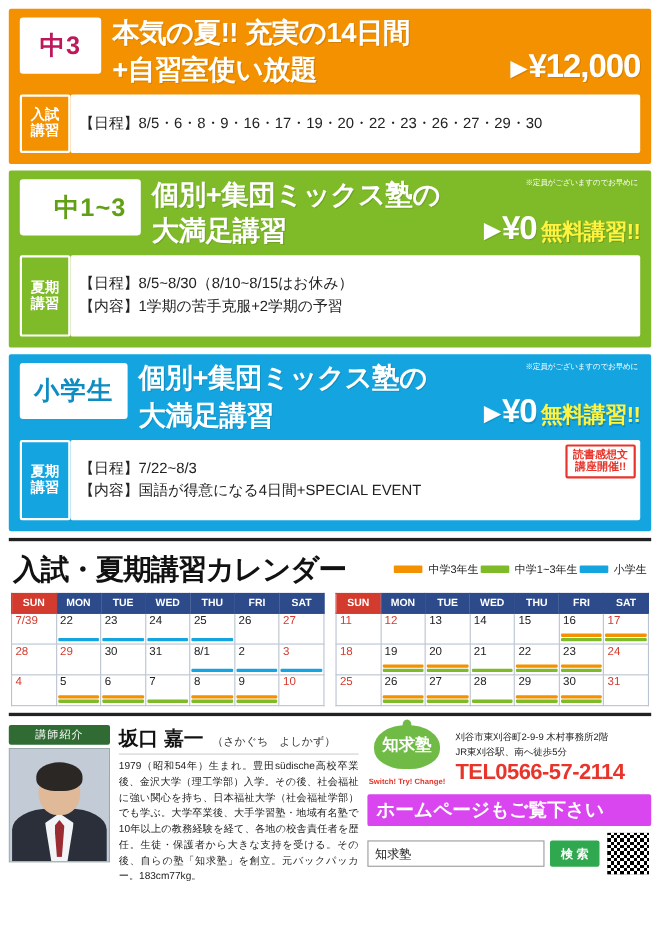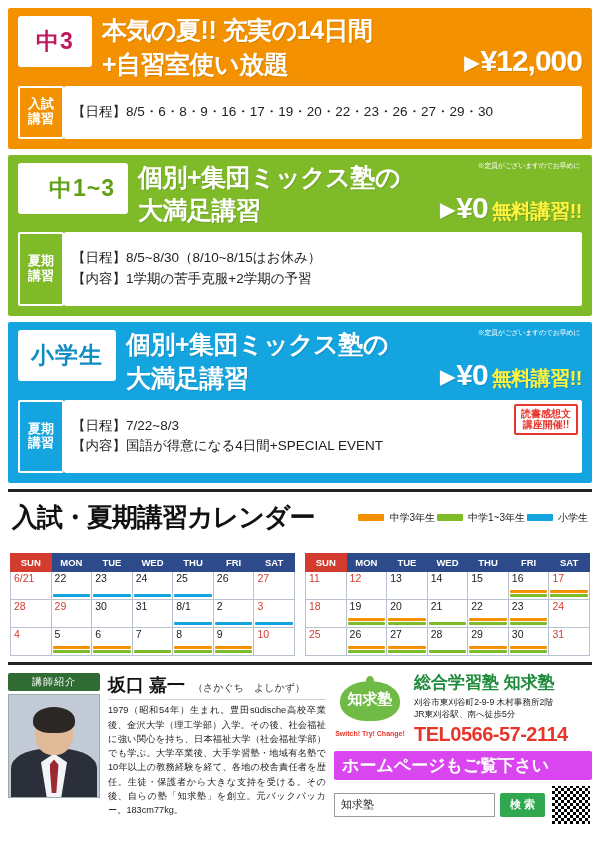--- a/index.html
+++ b/index.html
@@ -163,21 +163,21 @@
   
   .calendar-section {
     margin: 4px 8px 0 8px;
     border-top: 3px solid #222;
     padding-top: 8px;
   }
   .cal-head {
     display: flex;
     align-items: center;
     justify-content: space-between;
-    padding: 0 4px 18px 4px;
+    padding: 0 4px 4px 4px;
   }
   .cal-title {
     font-size: 26px;
     font-weight: bold;
     color: #111;
     letter-spacing: -1px;
   }
   .legend { display: flex; flex-direction: row; gap: 2px; }
   .legend-row {
     display: flex;
@@ -516,21 +516,21 @@
               <th>TUE</th>
               <th>WED</th>
               <th>THU</th>
               <th>FRI</th>
               <th class="sat">SAT</th>
             </tr>
           </thead>
           <tbody>
               <tr>
                 <td>
-                  <span class="daynum red">6/21</span>
+                  <span class="daynum red">7/39</span>
                 </td>
                 <td>
                   <span class="daynum">22</span>
                   <div class="bars">
                     <div class="bar" style="background: rgb(20, 165, 224);"></div>
                   </div>
                 </td>
                 <td>
                   <span class="daynum">23</span>
                   <div class="bars">
@@ -791,21 +791,20 @@
     </div>
 
     <div class="contact">
       <div class="contact-top">
         <div class="logo">
           <div class="logo-leaf"></div>
           <div class="logo-text">知求塾</div>
           <div class="logo-sub">Switch! Try! Change!</div>
         </div>
         <div>
-          <div class="contact-name">総合学習塾 知求塾</div>
           <div class="contact-addr">
             <div>刈谷市東刈谷町2-9-9 木村事務所2階</div>
             <div>JR東刈谷駅、南へ徒歩5分</div>
           </div>
           <div class="tel">TEL0566-57-2114</div>
         </div>
       </div>
       <div class="hp-bar">ホームページもご覧下さい</div>
       <div class="search-row">
         <input class="search-box" type="text" value="知求塾" style="">

